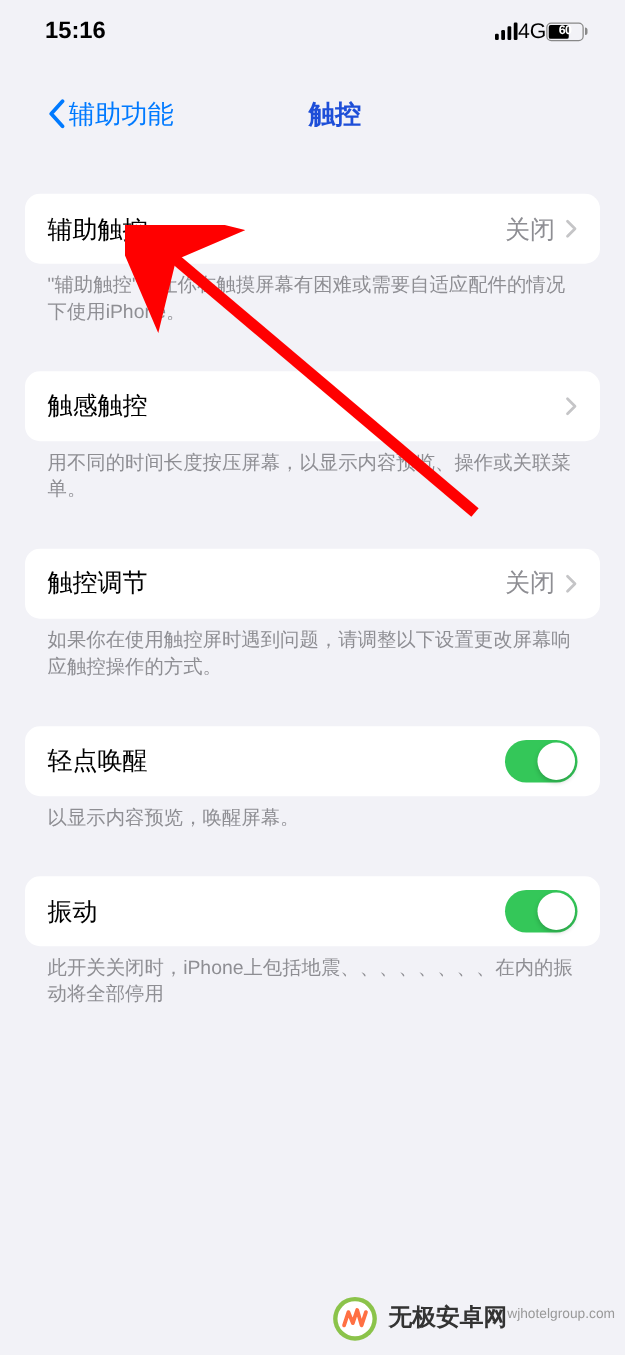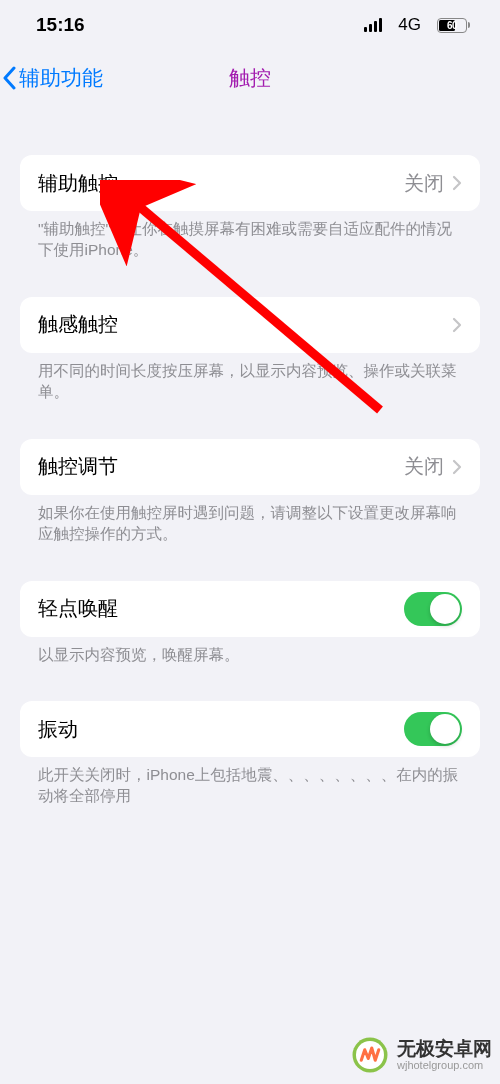--- a/index.html
+++ b/index.html
@@ -22,21 +22,21 @@
       justify-content: space-between;
       align-items: center;
       padding: 0 30px 0 36px;
       font-size: 19px;
       font-weight: 600;
       color: #000;
     }
     .status-right {
       display: flex;
       align-items: center;
-      gap: 16px;
+      gap: 0;
       font-size: 17px;
       font-weight: 500;
     }
     .signal {
       display: flex;
       align-items: flex-end;
       gap: 2px;
     }
     .signal-bar {
       width: 3px;
@@ -74,43 +74,44 @@
     }
     .battery-tip {
       width: 2px;
       height: 6px;
       background: #888;
       border-radius: 0 2px 2px 0;
       margin-left: 1px;
     }
     .nav-bar {
       display: flex;
-      align-items: center;
+      align-items: flex-end;
       height: 55px;
       position: relative;
       padding: 0 2px;
+      margin-left: 36px;
     }
     .back-btn {
       display: flex;
       align-items: center;
       color: #007aff;
       font-size: 21px;
       gap: 3px;
     }
     .back-chevron {
       width: 14px;
       height: 24px;
     }
     .nav-title {
       position: absolute;
       left: 50%;
       transform: translateX(-50%);
       font-size: 21px;
-      font-weight: 400;
-      color: #a21caf;
+      font-weight: 700;
+      color: #1d4ed8;
     }
     .settings-list {
       padding: 50px 20px 0 20px;
     }
     .group {
       margin-bottom: 36px;
     }
     .row {
       background: #fff;
       border-radius: 12px;
@@ -177,21 +178,21 @@
       align-items: center;
       gap: 6px;
       z-index: 200;
     }
     .watermark-logo {
       width: 42px;
       height: 42px;
     }
     .watermark-text {
       display: flex;
-      flex-direction: column;
+      flex-direction: row;
       line-height: 1.1;
     }
     .watermark-title {
       font-size: 19px;
       font-weight: 700;
       color: #333;
     }
     .watermark-url {
       font-size: 11px;
       color: #999;

